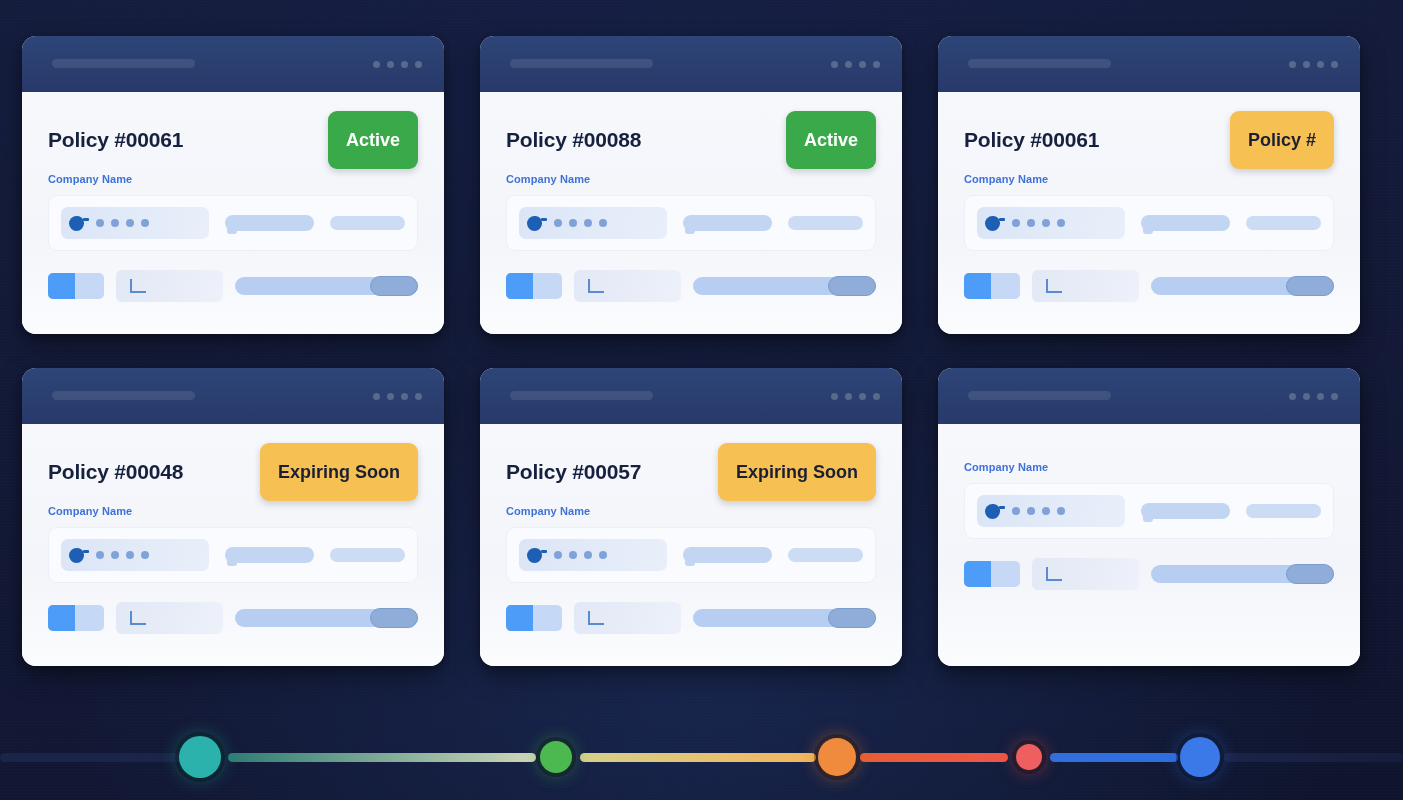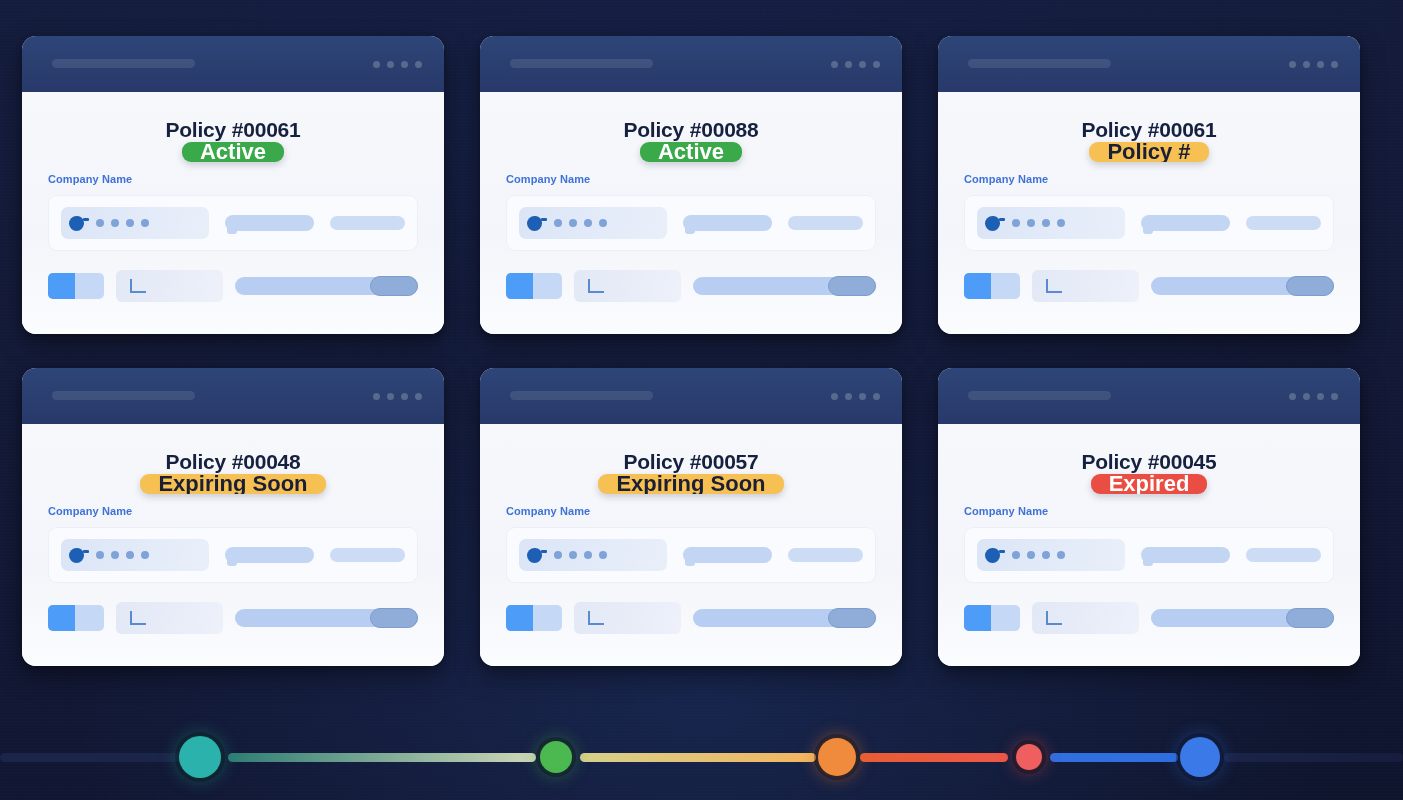--- a/index.html
+++ b/index.html
@@ -87,38 +87,37 @@
     background: linear-gradient(180deg, #f7f8fc 0%, #f3f5fa 60%, #fbfcfe 100%);
     padding: 26px 26px 20px 26px;
     position: relative;
   }
 
   .title-row {
     display: flex;
     align-items: center;
     justify-content: space-between;
     height: 44px;
-    flex-direction: column;
   }
   .policy-title {
     font-size: 21px;
     font-weight: bold;
     color: #16213f;
     letter-spacing: -0.2px;
     white-space: nowrap;
   }
   .badge {
-    height: 42px;
+    height: 58px;
     min-width: 86px;
     padding: 6px 18px;
     border-radius: 9px;
     display: flex;
     align-items: center;
     justify-content: center;
-    font-size: 22px;
+    font-size: 18px;
     font-weight: bold;
     white-space: nowrap;
     box-shadow: 0 3px 7px rgba(10,18,40,0.18);
     overflow: hidden;
   }
   .badge.green  { background: #3aa949; color: #ffffff; }
   .badge.amber  { background: #f6c152; color: #1a1f36; }
   .badge.red    { background: #ea4e43; color: #ffffff; }
 
   .field-label {
@@ -473,24 +472,20 @@
       <div class="card-header">
         <div class="hdr-bar"></div>
         <div class="hdr-dots">
           <i></i>
           <i></i>
           <i></i>
           <i></i>
         </div>
       </div>
       <div class="card-body">
-        <div class="title-row">
-          <div class="policy-title">Policy #00045</div>
-          <div class="badge red">Expired</div>
-        </div>
         <div class="field-label">Company Name</div>
         <div class="panel">
           <div class="pill-dots">
             <span class="blob"></span>
             <i></i>
             <i></i>
             <i></i>
             <i></i>
           </div>
           <div class="bar-a"></div>

